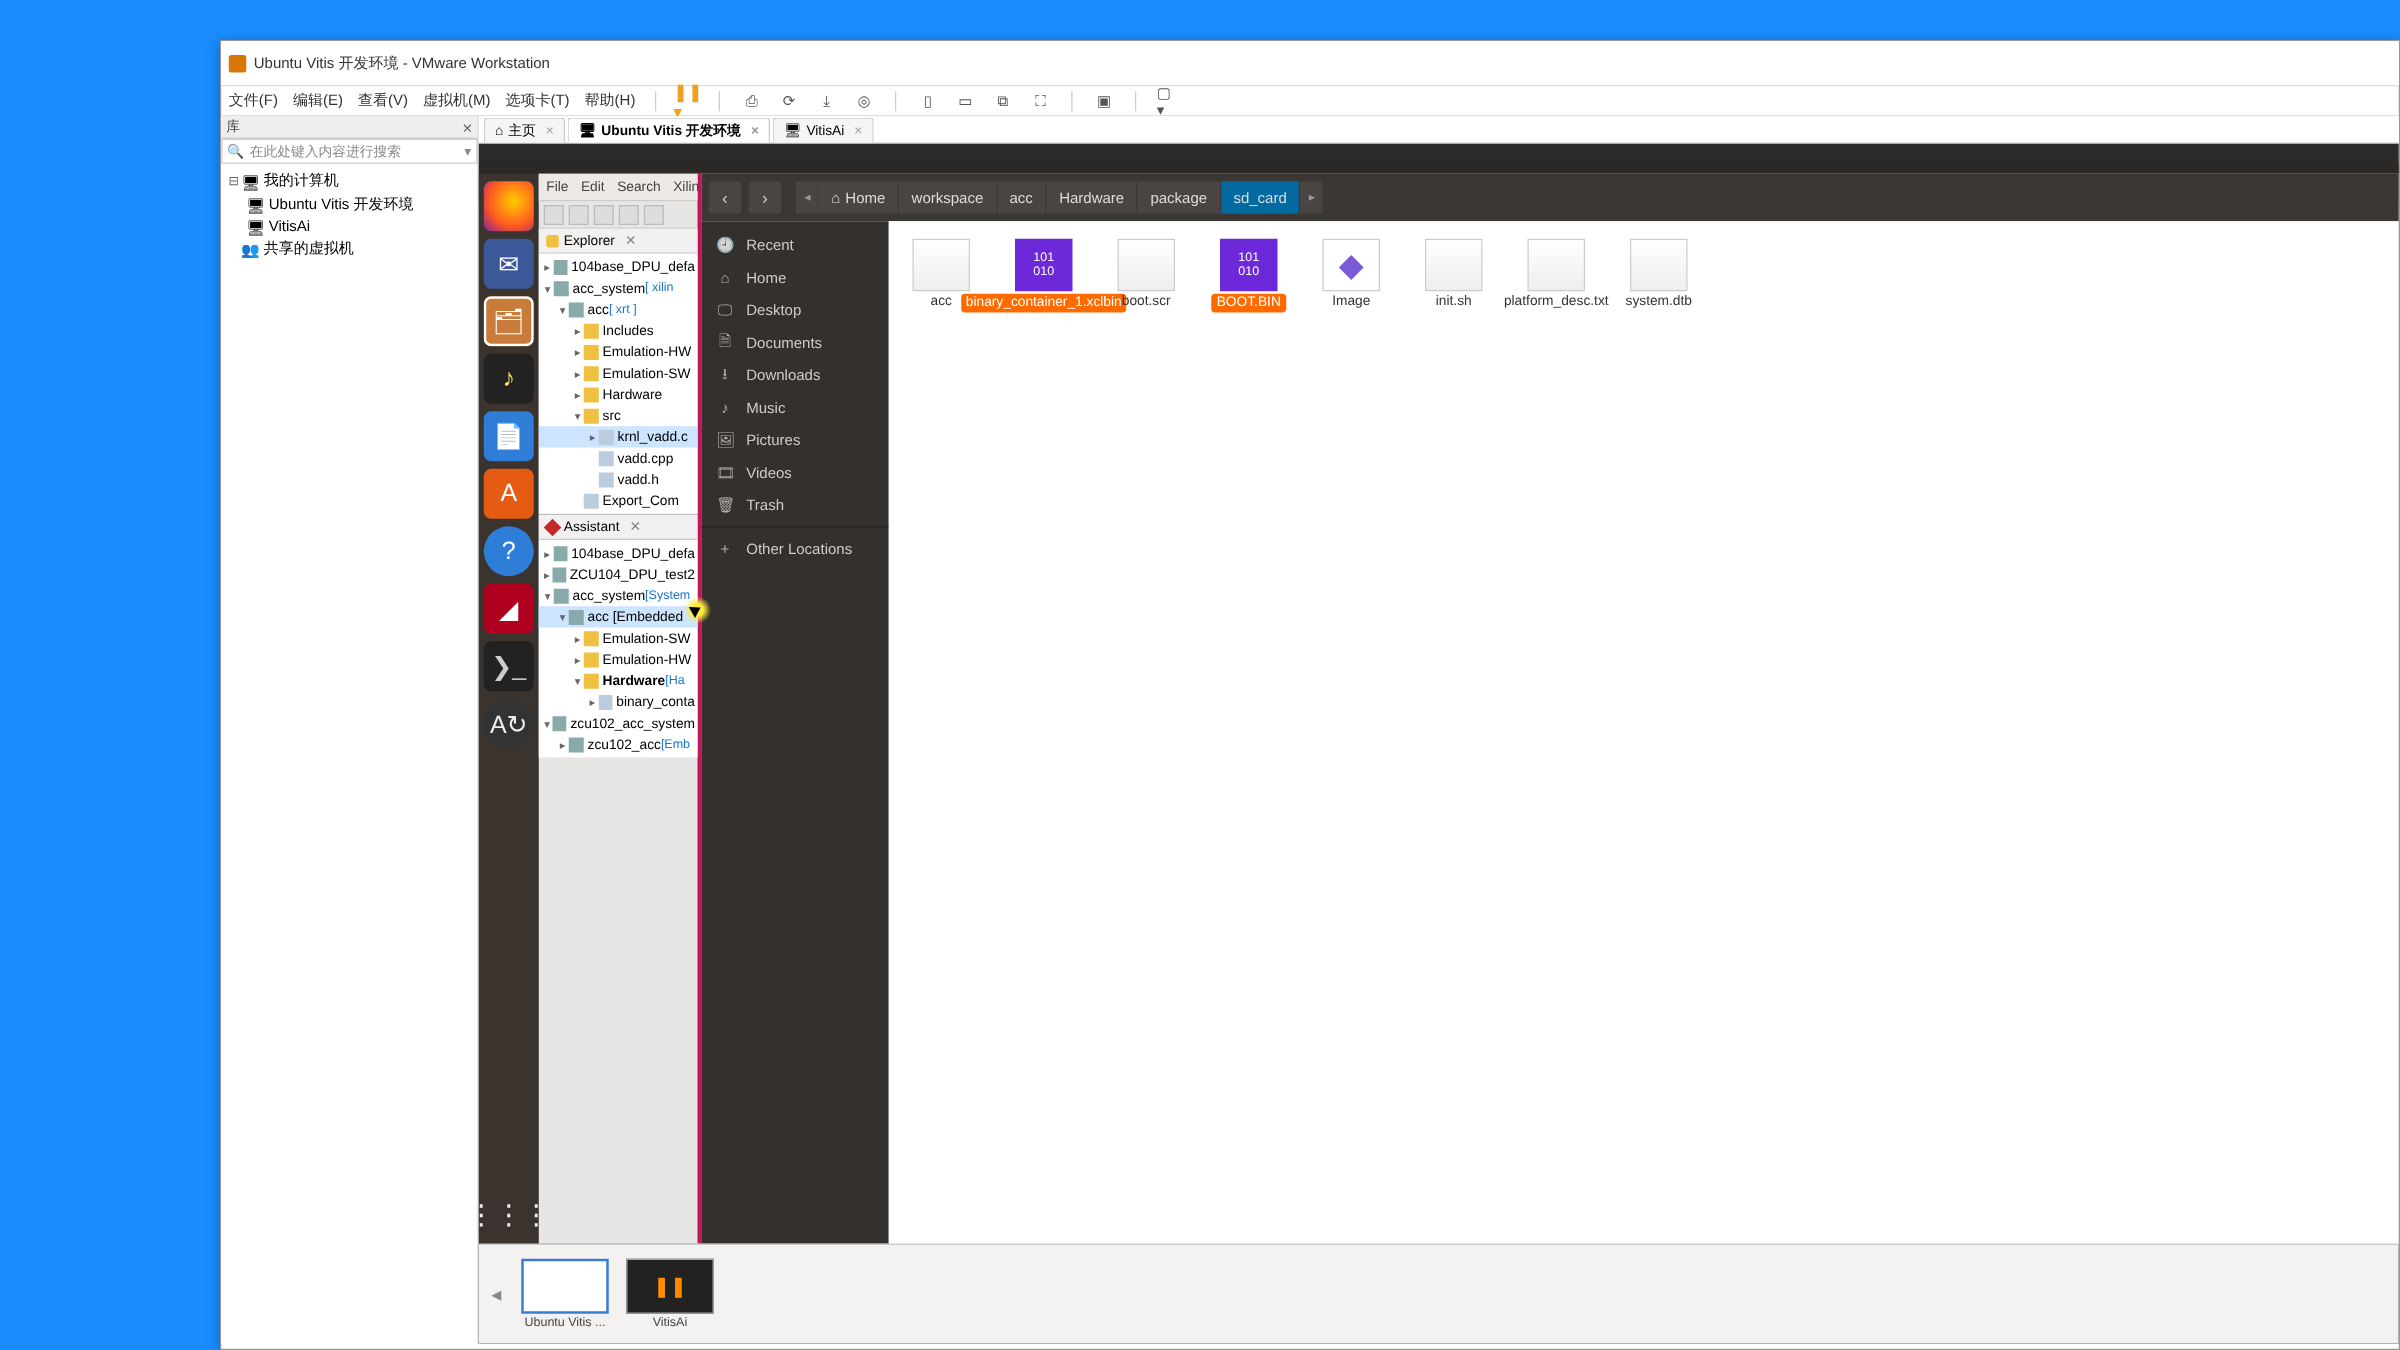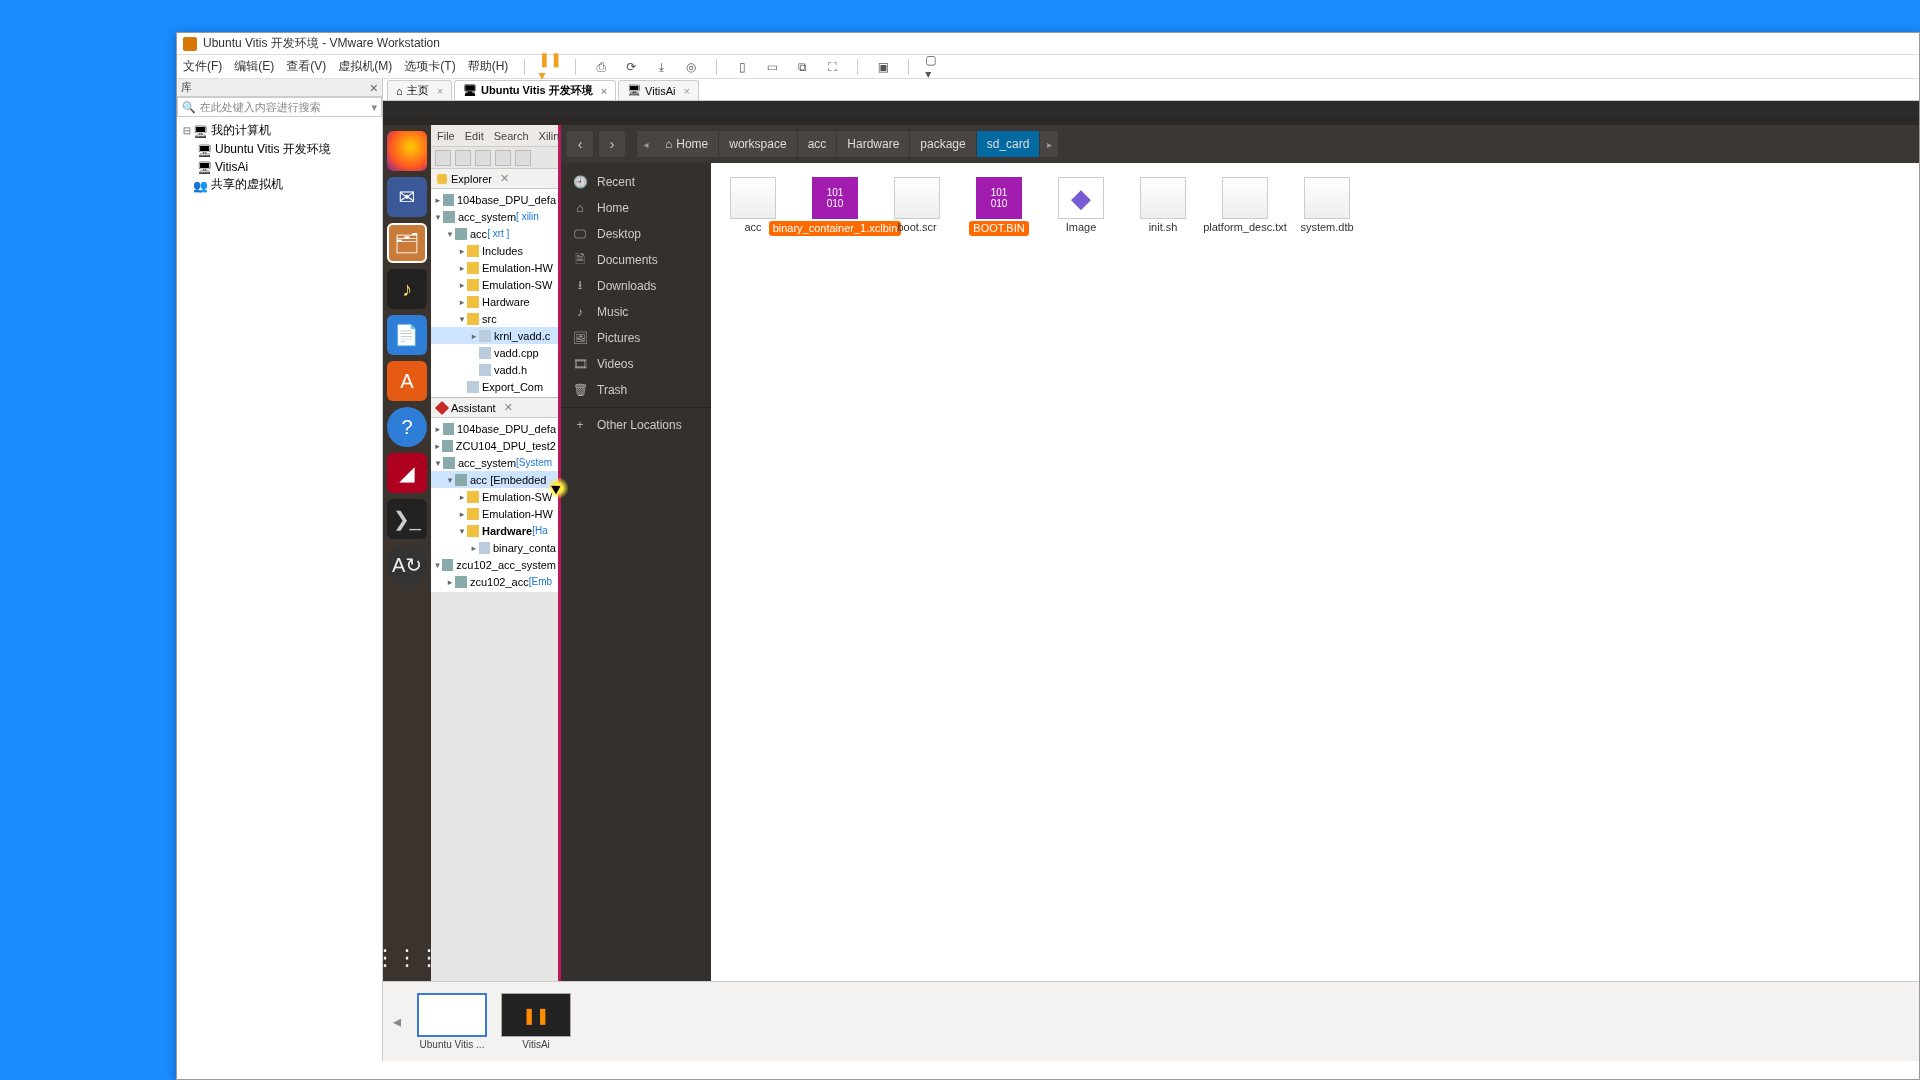--- a/index.html
+++ b/index.html
@@ -1,20 +1,20 @@
 <!DOCTYPE html>
 <html><head>
 <meta charset="utf-8">
 <style>
 * { margin: 0; padding: 0; box-sizing: border-box; font-family: "Segoe UI", Arial, sans-serif; }
 body { background: #1a8cff; width: 1920px; height: 1080px; overflow: hidden; position: relative; }
 
 .vmware-window { position: absolute; left: 176px; top: 32px; right: 0; bottom: 0; background: #fff; border: 1px solid #999; box-shadow: 0 2px 10px rgba(0,0,0,0.3); }
 
-.titlebar { height: 22px; background: #fff; display: flex; align-items: center; padding: 0 6px; border-bottom: 1px solid #ddd; }
+.titlebar { height: 36px; background: #fff; display: flex; align-items: center; padding: 0 6px; border-bottom: 1px solid #ddd; }
 .titlebar-icon { width: 14px; height: 14px; background: #d97706; border-radius: 2px; margin-right: 6px; }
 .titlebar-text { font-size: 12px; color: #333; }
 
 .menubar { height: 24px; display: flex; align-items: center; padding: 0 6px; gap: 12px; border-bottom: 1px solid #ddd; font-size: 12px; }
 .menubar-item { color: #333; cursor: pointer; }
 .toolbar-sep { width: 1px; height: 16px; background: #ccc; margin: 0 4px; }
 .tb-btn { width: 18px; height: 18px; display: inline-flex; align-items: center; justify-content: center; color: #555; cursor: pointer; }
 .tb-pause { color: #f0a020; font-size: 14px; }
 
 .vmware-body { display: flex; height: calc(100% - 46px - 18px); }
@@ -96,21 +96,21 @@
 .nau-body { flex:1; display:flex; }
 .nau-sidebar { width:150px; background:#33302d; color:#ccc; padding:6px 0; font-size:12px; }
 .side-item { display:flex; align-items:center; height:26px; padding:0 12px; gap:10px; cursor:pointer; }
 .side-item .sico { width:14px; text-align:center; font-size:12px; opacity:0.8; }
 .side-sep { height:1px; background:#222; margin:4px 0; }
 
 .nau-content { flex:1; background:#fff; padding:14px 10px; display:flex; flex-wrap:wrap; align-content:flex-start; gap:8px 18px; }
 .file-item { width:64px; display:flex; flex-direction:column; align-items:center; cursor:pointer; }
 .file-ico { width:46px; height:42px; display:flex; align-items:center; justify-content:center; font-size:28px; color:#888; position:relative; }
 .file-ico.generic { background:linear-gradient(#fff,#eee); border:1px solid #ccc; }
-.file-ico.bin { background:#a21caf; color:#fff; font-size:10px; text-align:center; padding:4px; }
+.file-ico.bin { background:#6d28d9; color:#fff; font-size:10px; text-align:center; padding:4px; }
 .file-ico.image { background:#fff; border:1px solid #ccc; }
 .file-ico.image::after { content:"◆"; color:#7a5bd6; font-size:26px; }
 .file-label { font-size:11px; text-align:center; color:#333; margin-top:2px; line-height:1.2; }
 .file-item.selected .file-label { background:#ff6a00; color:#fff; border-radius:3px; padding:1px 4px; }
 .file-item.selected.boot .file-label { background:#ff6a00; }
 
 .thumb-bar { position:absolute; left:0; right:0; bottom:0; height:80px; background:#f4f2f0; border-top:1px solid #ccc; display:flex; align-items:center; padding:0 10px; gap:14px; }
 .thumb-nav { width:10px; color:#888; cursor:pointer; }
 .thumb { display:flex; flex-direction:column; align-items:center; cursor:pointer; }
 .thumb-img { width:70px; height:44px; border:1px solid #aaa; background:#fff; display:flex; align-items:center; justify-content:center; font-size:9px; }

